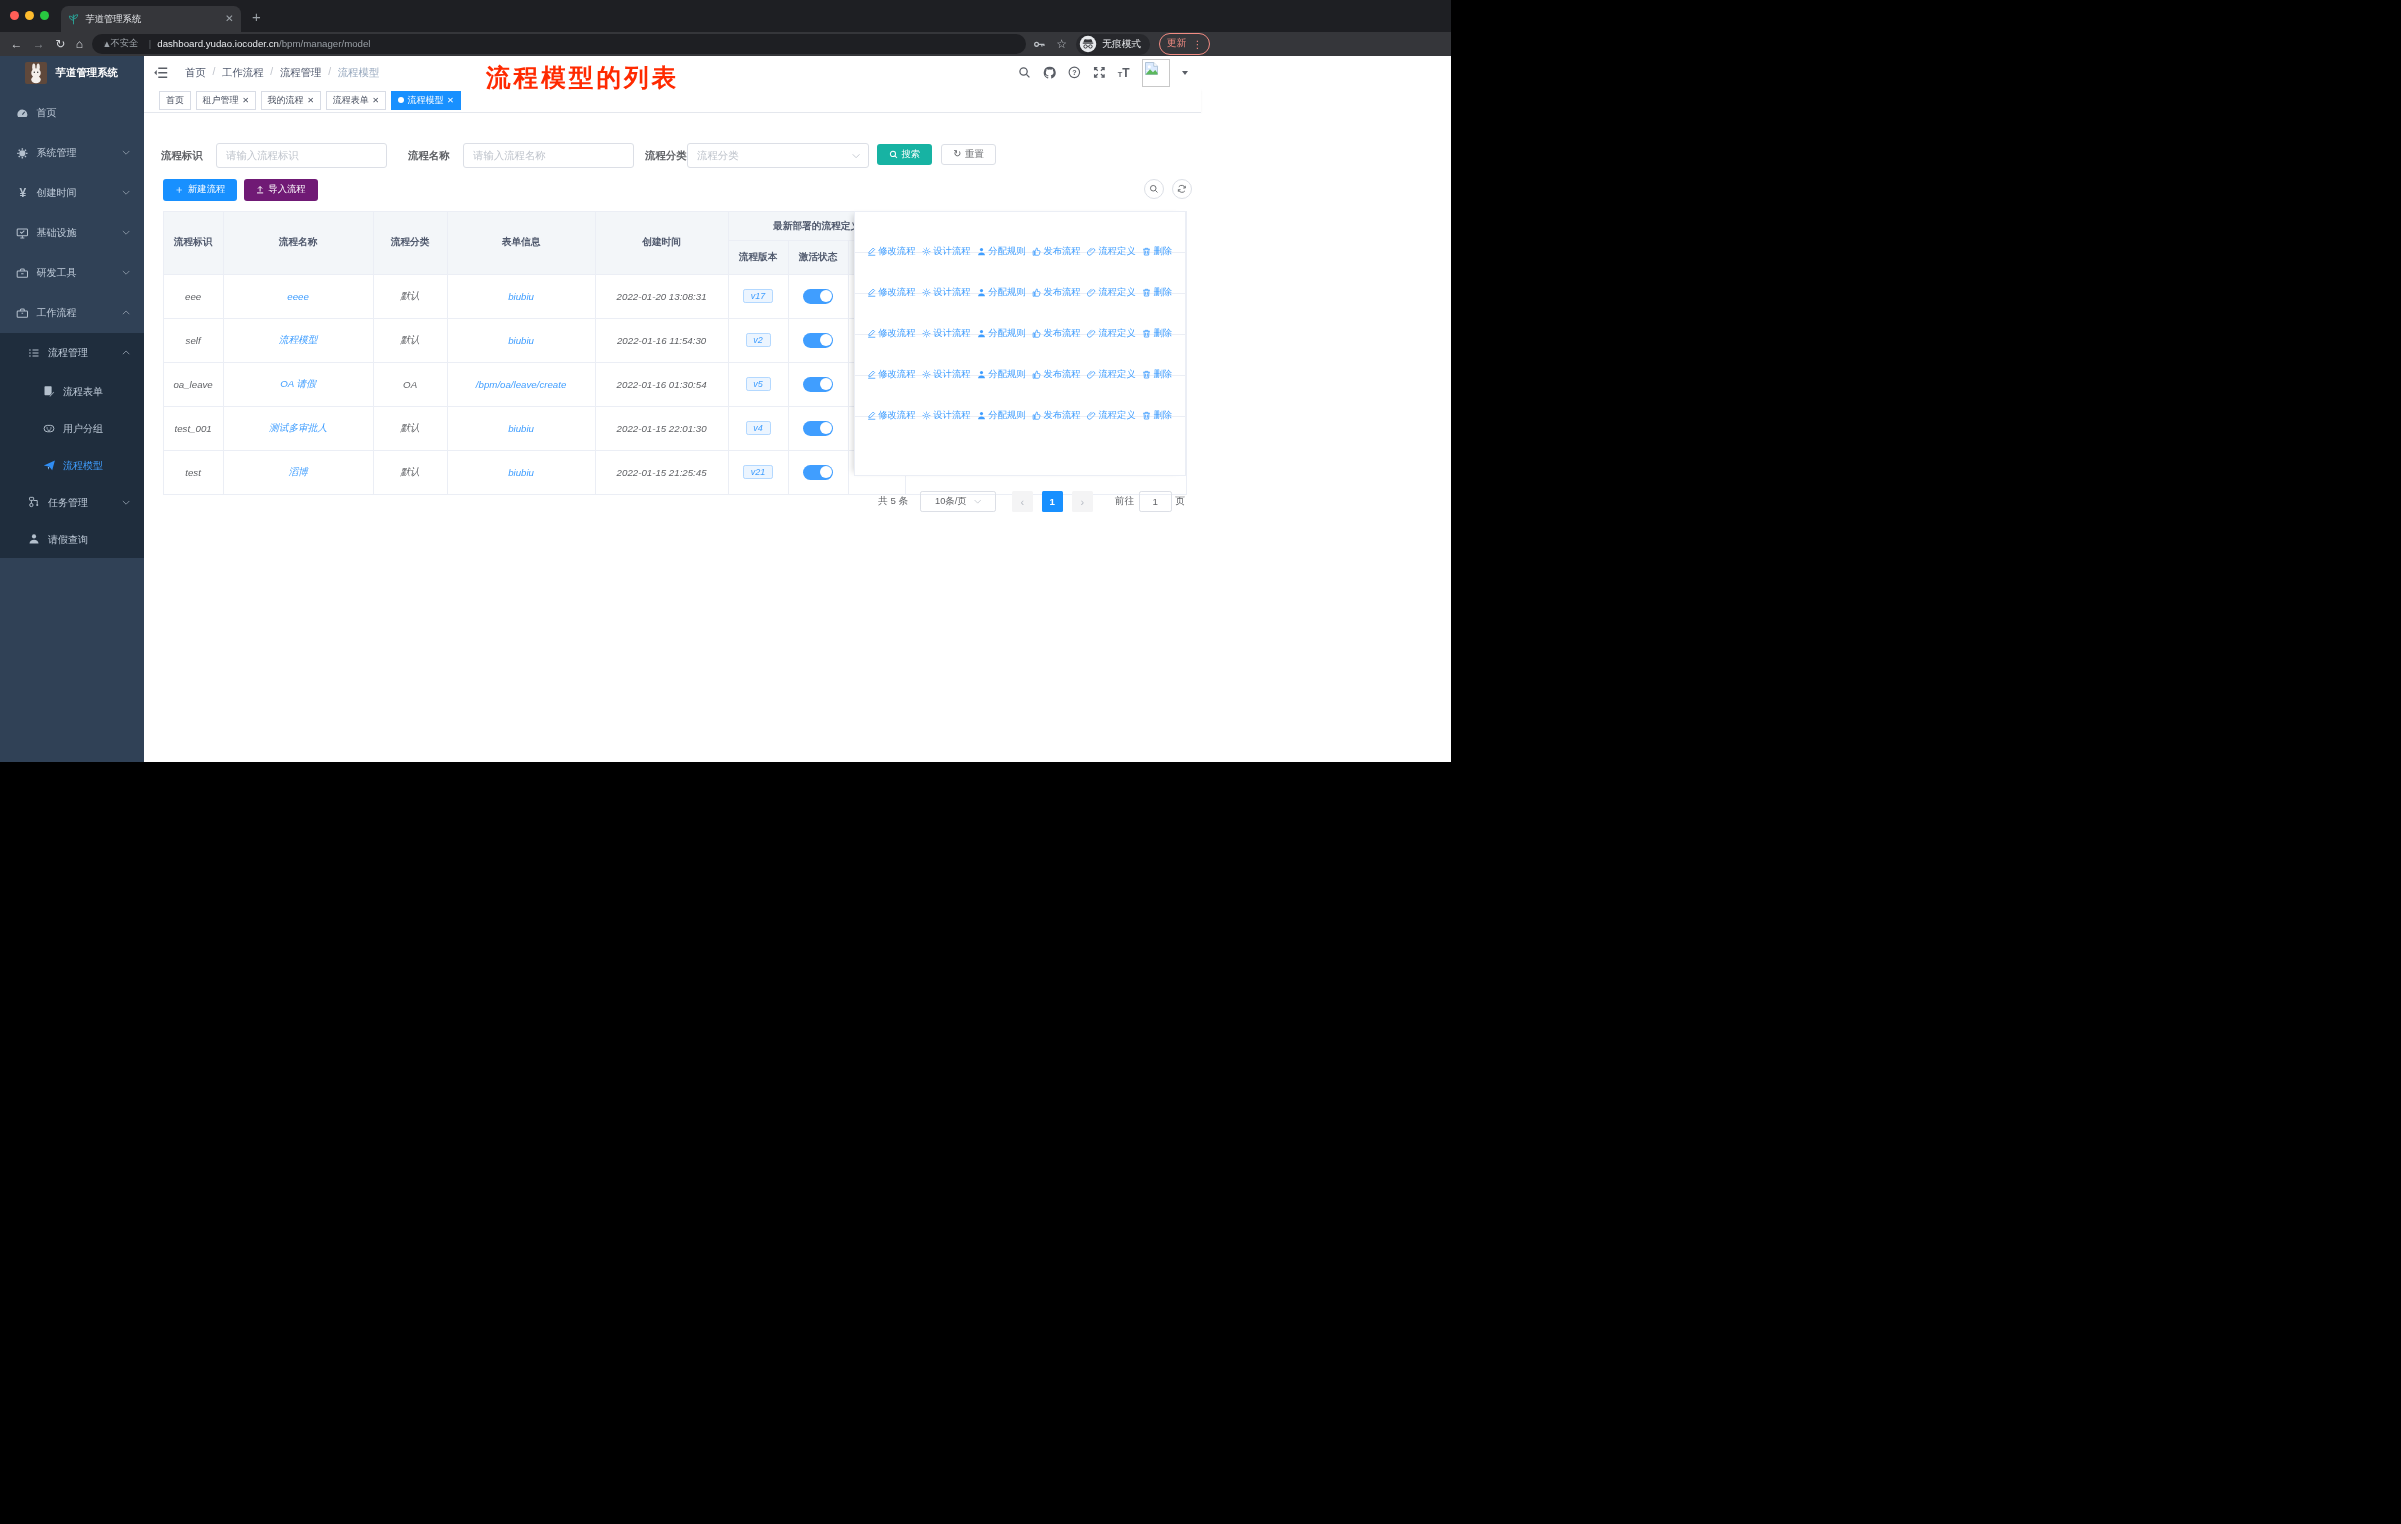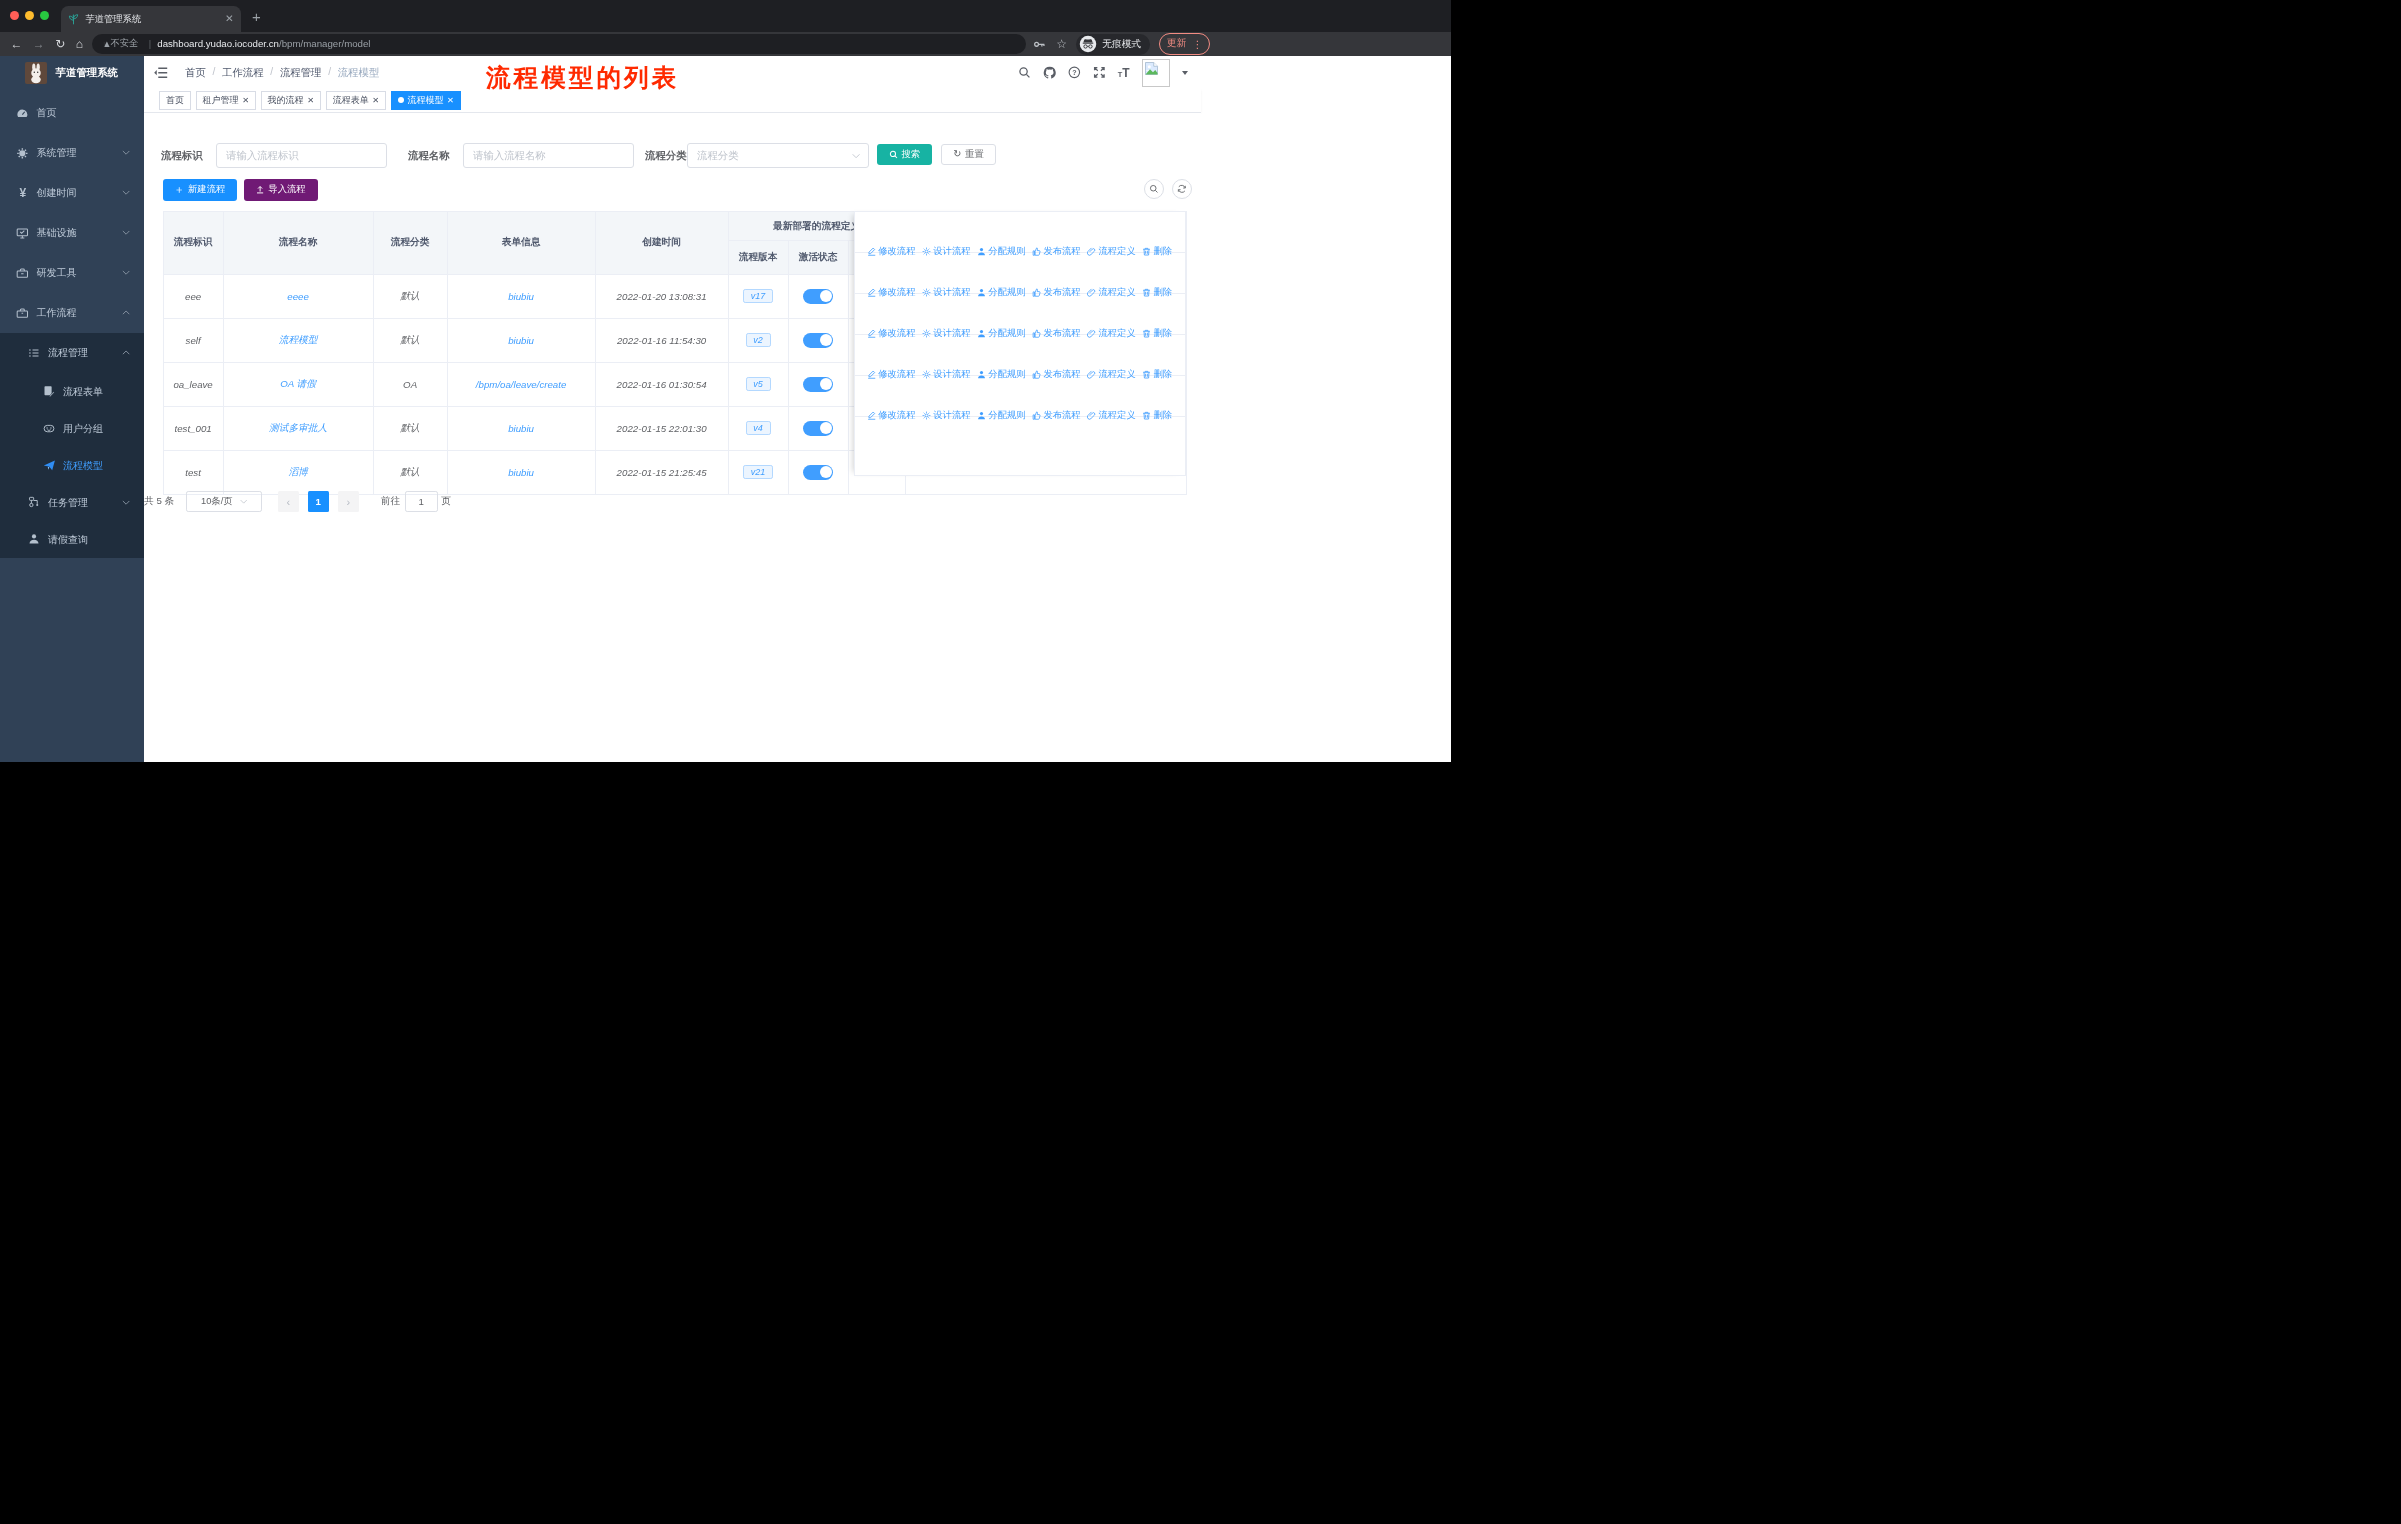--- a/index.html
+++ b/index.html
@@ -87,21 +87,21 @@
   a.tlink{color:#409eff;text-decoration:none;}
   .vtag{display:inline-block;padding:0.7px 6.7px;background:#ecf5ff;border:0.7px solid #b3d8ff;border-radius:2.2px;color:#409eff;font-size:9px;}
   .switch{display:inline-block;width:30px;height:15px;border-radius:7.4px;background:#409eff;position:relative;vertical-align:middle;}
   .switch::after{content:"";position:absolute;right:1.5px;top:1.5px;width:12px;height:12px;border-radius:50%;background:#fff;}
   .fixedcol{position:absolute;left:691px;top:0;width:332px;height:265px;background:#fff;box-shadow:-5.2px 0 6px -3.7px rgba(0,0,0,.18);border:0.7px solid #ebeef5;box-sizing:border-box;}
   .fixedhead{height:57px;background:#f3f6f9;border-bottom:0.7px solid #ebeef5;display:flex;align-items:center;justify-content:center;color:#515a6e;font-size:9.7px;font-weight:bold;}
   .oprow{height:41px;border-bottom:0.7px solid #ebeef5;display:flex;align-items:center;justify-content:center;gap:6.7px;box-sizing:border-box;}
   .op-link{display:flex;align-items:center;gap:2.2px;color:#409eff;font-size:9.3px;white-space:nowrap;margin-top:39px;}
   .op-link svg{flex:none;}
   
-  .pager{position:absolute;left:0px;top:378px;width:1041px;height:21px;display:flex;align-items:center;font-size:9.7px;color:#606266;}
+  .pager{position:absolute;left:0px;top:378px;width:1041px;height:21px;display:flex;align-items:center;justify-content:flex-end;font-size:9.7px;color:#606266;}
   .pg-total{margin-right:12px;}
   .pg-size{width:76px;height:21px;border:0.7px solid #dcdfe6;border-radius:2.2px;box-sizing:border-box;display:flex;align-items:center;justify-content:center;gap:7.4px;color:#606266;font-size:9.3px;margin-right:15.6px;}
   .pg-btn{width:21px;height:21px;background:#f4f4f5;border-radius:1.5px;display:flex;align-items:center;justify-content:center;color:#b7bcc5;font-size:11px;}
   .pg-cur{width:21px;height:21px;background:#1890ff;border-radius:1.5px;display:flex;align-items:center;justify-content:center;color:#fff;font-weight:bold;margin:0 9px;}
   .pg-prev{margin-left:0;}
   .pg-goto{margin-left:22px;margin-right:4.5px;}
   .pg-input{width:33px;height:21px;border:0.7px solid #dcdfe6;border-radius:2.2px;box-sizing:border-box;display:flex;align-items:center;justify-content:center;margin-right:3.7px;}
   svg{display:block;}
 </style>
 </head>

